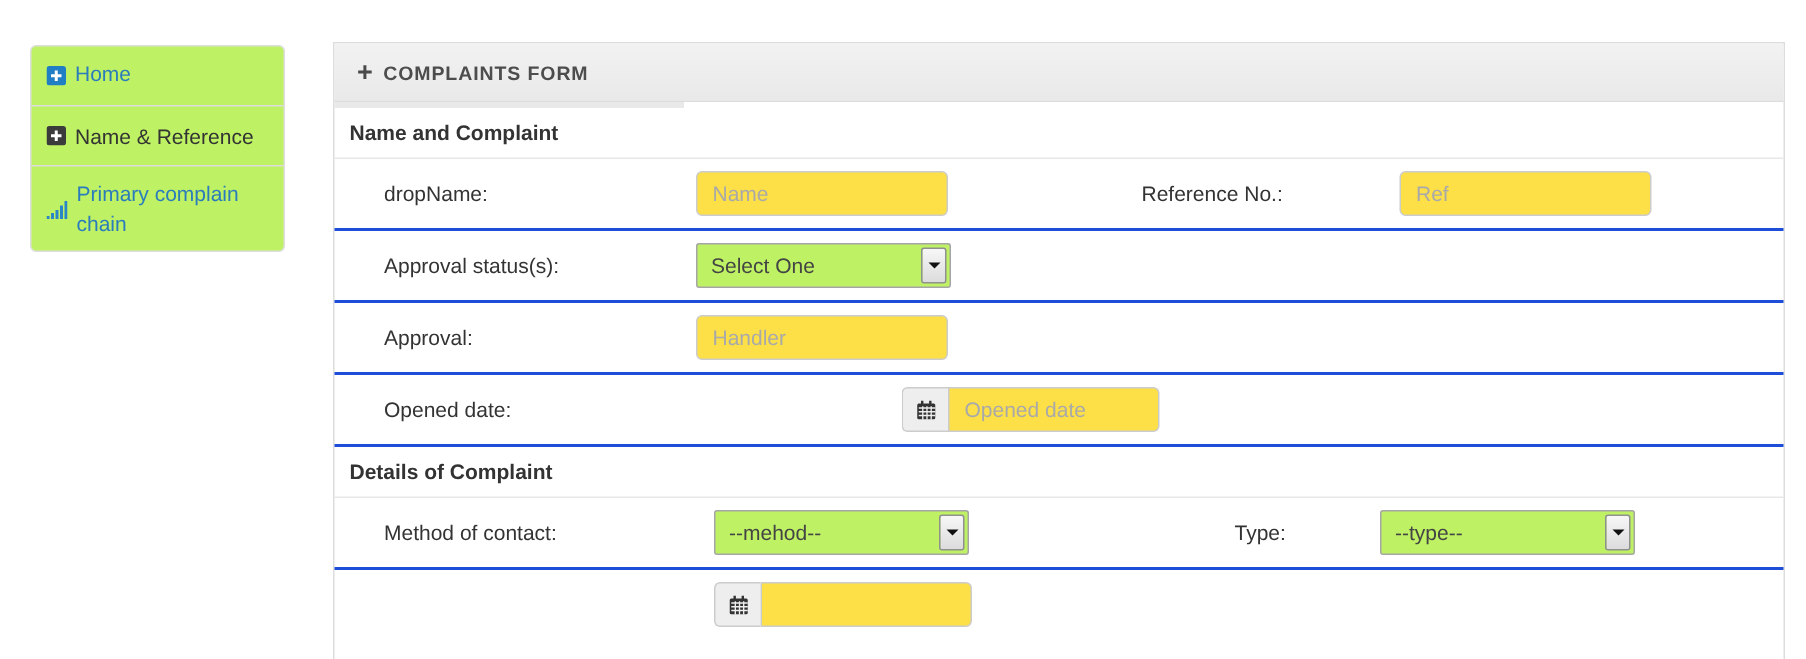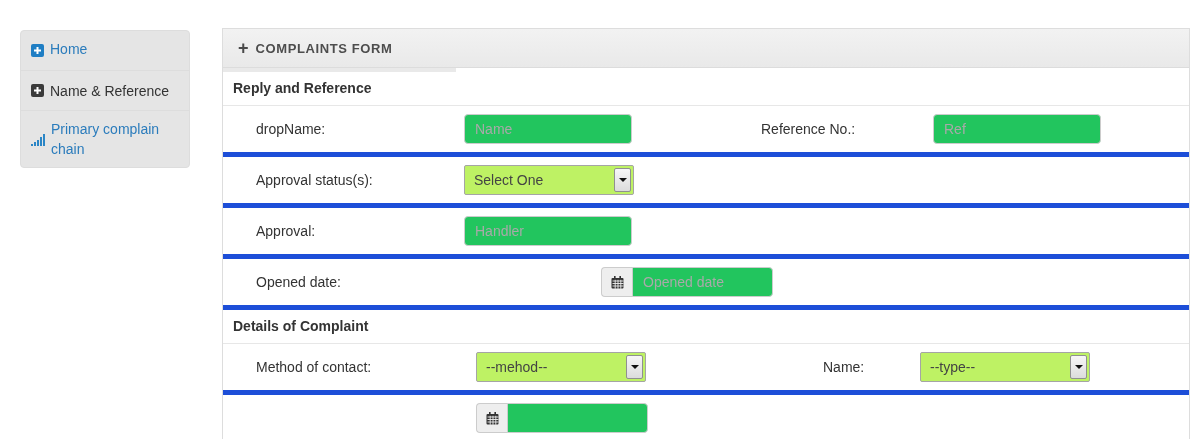--- a/index.html
+++ b/index.html
@@ -1,46 +1,46 @@
 <!DOCTYPE html>
 <html><head>
 <meta charset="utf-8">
 <style>
   html,body{margin:0;padding:0;width:1204px;height:439px;overflow:hidden;background:#fff;
     font-family:"Liberation Sans","DejaVu Sans",sans-serif;font-size:14px;color:#333;}
   
-  .sidebar{position:absolute;left:20px;top:30px;width:168px;background:#e5e5e5;
+  .sidebar{position:absolute;left:20px;top:30px;width:168px;background:#bef264;
     border:1px solid #ddd;border-radius:4px;}
   .side-item{padding:8px 10px;display:flex;align-items:flex-start;gap:6px;line-height:20px;cursor:pointer;}
   .side-item + .side-item{border-top:1px solid #ddd;align-items:center;}
   .side-item .txt{flex:1;}
   .blue{color:#2b7cbc;}
   .dark{color:#333;}
   .icn{flex:0 0 auto;margin-top:3px;display:inline-block;}
   
   .panel{position:absolute;left:222px;top:28px;width:968px;height:500px;
     border-left:1px solid #ddd;border-right:1px solid #ddd;border-top:1px solid #ddd;background:#fff;box-sizing:border-box;}
   .panel-header{height:38px;background:linear-gradient(#f2f2f2,#e9e9e9);
     display:flex;align-items:center;padding-left:15px;border-bottom:1px solid #dcdcdc;}
   .panel-header .plus{font-size:18px;font-weight:bold;color:#4a4a4a;margin-right:7px;line-height:1;}
   .panel-header .ttl{font-size:13px;font-weight:bold;letter-spacing:.6px;color:#4d4d4d;}
   .header-notch{height:4px;width:233px;background:#e9e9e9;}
   .sect-row{padding:7px 10px;font-weight:bold;color:#333;border-bottom:1px solid #e7e7e7;line-height:19px;}
-  .frow{height:46px;display:flex;align-items:center;border-bottom:5px solid #1d4ed8;}
+  .frow{height:46px;display:flex;align-items:center;border-bottom:2px solid #1d4ed8;}
   .frow.norule{border-bottom:none;}
   .flabel{color:#333;}
   .lbl1{margin-left:33px;width:208px;}
   .lbl1b{margin-left:33px;width:220px;}
   .lbl-wide{margin-left:33px;width:345px;}
   .lbl-ref{margin-left:129px;width:172px;}
   .lbl-type{margin-left:177px;width:97px;}
   .spacer1b{margin-left:33px;width:220px;}
   
   .tinput{width:168px;height:30px;box-sizing:border-box;border:1px solid #ccc;border-radius:4px;
-    padding:0 10px;font-size:14px;color:#555;font-family:inherit;background:#22c55e;}
+    padding:0 10px;font-size:14px;color:#555;font-family:inherit;background:#fde047;}
   .tinput::placeholder{color:#a9a9a9;opacity:1;}
   
   .fselect{position:relative;width:170px;height:30px;box-sizing:border-box;border:1px solid #a5a5a5;
     border-radius:2px;background:#bef264;color:#444;line-height:28px;padding-left:9px;cursor:pointer;}
   .fselect .arrow-btn{position:absolute;right:2px;top:2px;width:17px;height:24px;box-sizing:border-box;
     background:linear-gradient(#f7f7f7,#dcdcdc);border:1px solid #909090;border-radius:2px;
     display:flex;align-items:center;justify-content:center;}
   .fselect .tri{width:0;height:0;border-left:4px solid transparent;border-right:4px solid transparent;
     border-top:4px solid #111;}
   
@@ -86,21 +86,21 @@
 </div>
 
 <div class="panel">
 
   <div class="panel-header">
     <span class="plus">+</span>
     <span class="ttl">COMPLAINTS FORM</span>
   </div>
   <div class="header-notch"></div>
 
-  <div class="sect-row">Reply and Reference</div>
+  <div class="sect-row">Name and Complaint</div>
 
   <div class="frow">
     <span class="flabel lbl1">dropName:</span>
     <input class="tinput" type="text" placeholder="Name" style="">
     <span class="flabel lbl-ref">Reference No.:</span>
     <input class="tinput" type="text" placeholder="Ref" style="">
   </div>
 
   <div class="frow">
     <span class="flabel lbl1">Approval status(s):</span>
@@ -136,21 +136,21 @@
   <div class="sect-row">Details of Complaint</div>
 
   <div class="frow">
     <span class="flabel lbl1b">Method of contact:</span>
     <div class="fselect">
       <span>--mehod--</span>
       <span class="arrow-btn">
           <span class="tri"></span>
         </span>
     </div>
-    <span class="flabel lbl-type">Name:</span>
+    <span class="flabel lbl-type">Type:</span>
     <div class="fselect">
       <span>--type--</span>
       <span class="arrow-btn">
           <span class="tri"></span>
         </span>
     </div>
   </div>
 
 
   <div class="frow norule">

